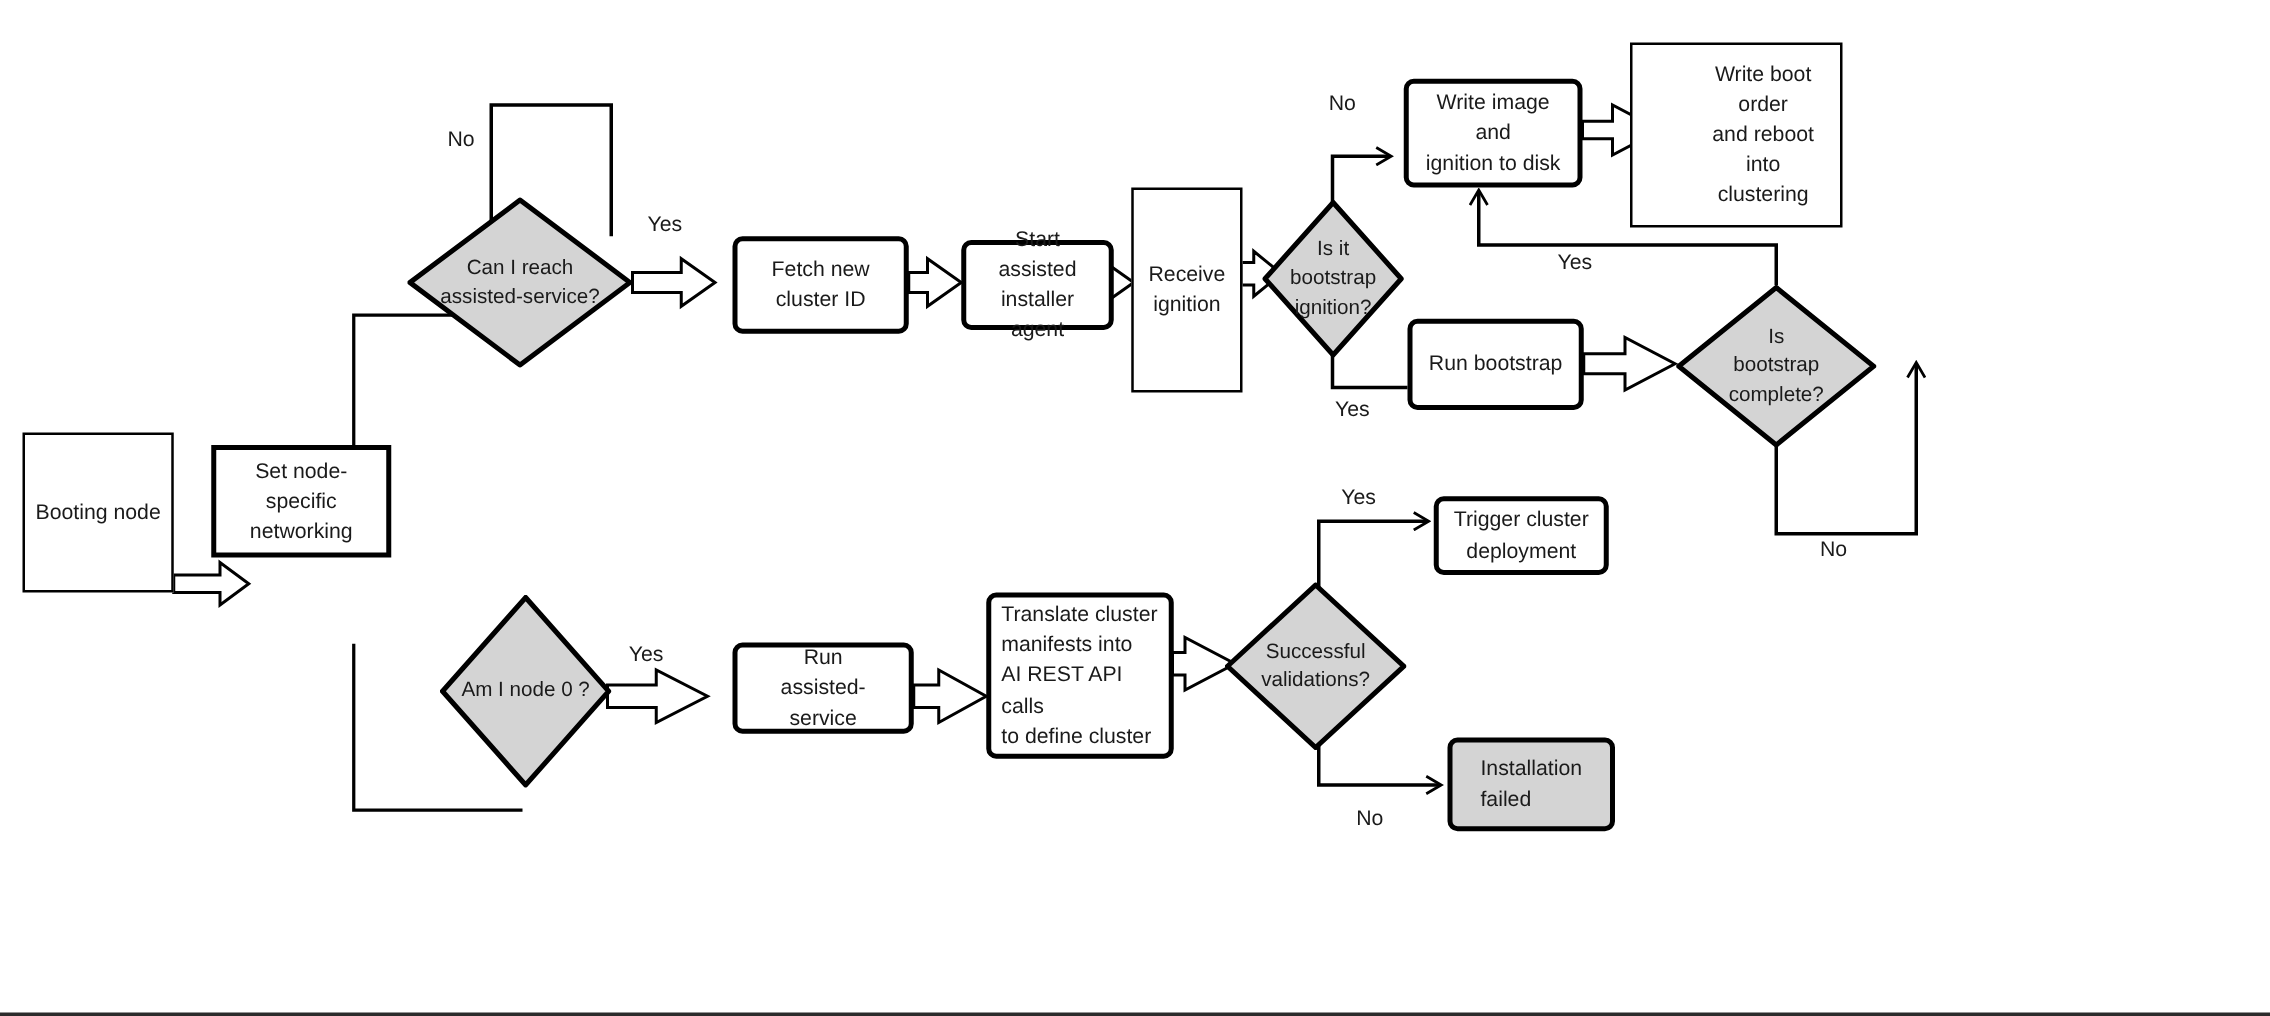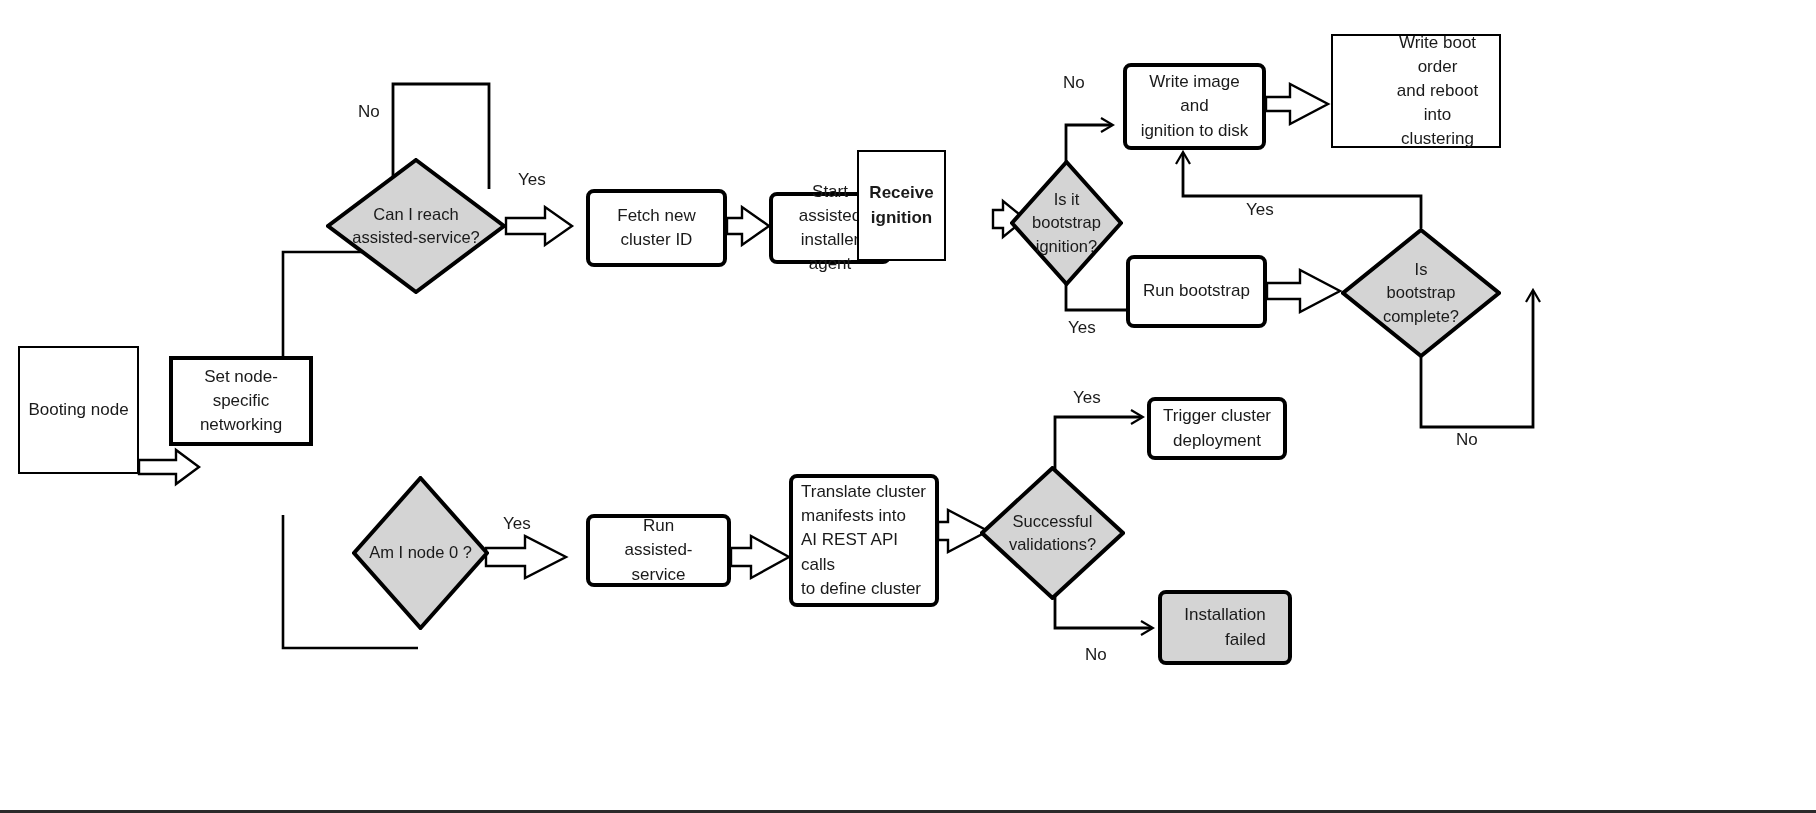--- a/index.html
+++ b/index.html
@@ -132,40 +132,40 @@
   <div class="node round thick" style="left:586px;top:189px;width:141px;height:78px;">
     <span class="txt f17">Fetch new
 cluster ID</span>
   </div>
 
   <div class="node round thick" style="left:769px;top:192px;width:122px;height:72px;text-align:center;">
     <span class="txt f17">Start assisted
 installer agent</span>
   </div>
 
-  <div class="node rect" style="left:857px;top:150px;width:89px;height:111px;font-weight:bold;">
+  <div class="node rect" style="left:905px;top:150px;width:89px;height:164px;">
     <span class="txt f17">Receive
 ignition</span>
   </div>
 
   <div class="diamond" style="left:1010px;top:160px;width:113px;height:126px;">
     <svg class="dshape" viewBox="0 0 113 126" preserveAspectRatio="none">
       <polygon points="56.5,2 111,63 56.5,124 2,63" fill="#d4d4d4" stroke="#000" stroke-width="4"></polygon>
     </svg>
     <span class="dlabel f16">Is it
 bootstrap
 ignition?</span>
   </div>
 
   <div class="node round thick" style="left:1123px;top:63px;width:143px;height:87px;">
     <span class="txt f17">Write image and
 ignition to disk</span>
   </div>
 
-  <div class="node rect" style="left:1331px;top:34px;width:170px;height:114px;padding-left:43px;">
+  <div class="node rect" style="left:1304px;top:34px;width:170px;height:148px;padding-left:43px;">
     <span class="txt f17">Write boot order
 and reboot into
 clustering</span>
   </div>
 
   <div class="node round thick" style="left:1126px;top:255px;width:141px;height:73px;">
     <span class="txt f17">Run bootstrap</span>
   </div>
 
   <div class="diamond" style="left:1341px;top:228px;width:160px;height:130px;">
@@ -203,21 +203,21 @@
     <span class="dlabel f16">Successful
 validations?</span>
   </div>
 
   <div class="node round thick" style="left:1147px;top:397px;width:140px;height:63px;">
     <span class="txt f17">Trigger cluster
 deployment</span>
   </div>
 
   <div class="node round thick shaded" style="left:1158px;top:590px;width:134px;height:75px;">
-    <span class="txt f17" style="text-align:right;">Installation
+    <span class="txt f17" style="text-align:left;">Installation
 failed</span>
   </div>
 
   <div class="elabel f17" style="left:358px;top:102px;">No</div>
 
   <div class="elabel f17" style="left:518px;top:170px;">Yes</div>
 
   <div class="elabel f17" style="left:1063px;top:73px;">No</div>
 
   <div class="elabel f17" style="left:1068px;top:318px;">Yes</div>

